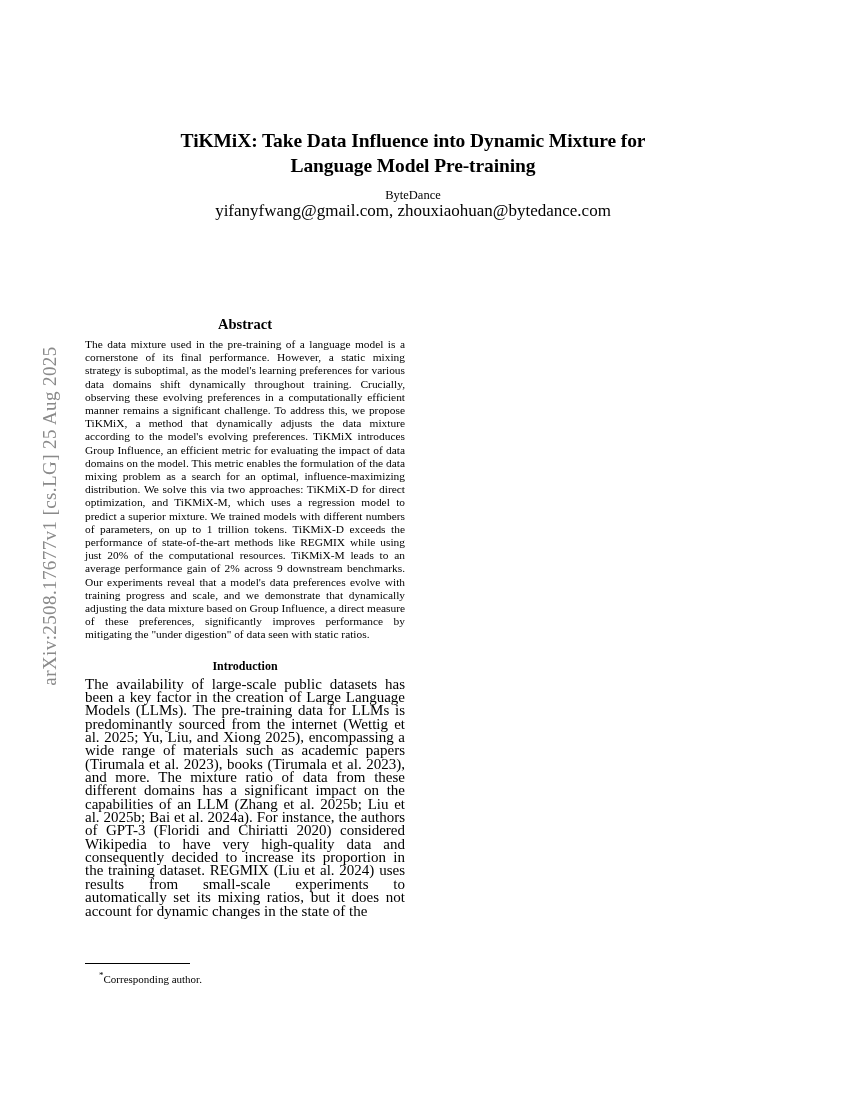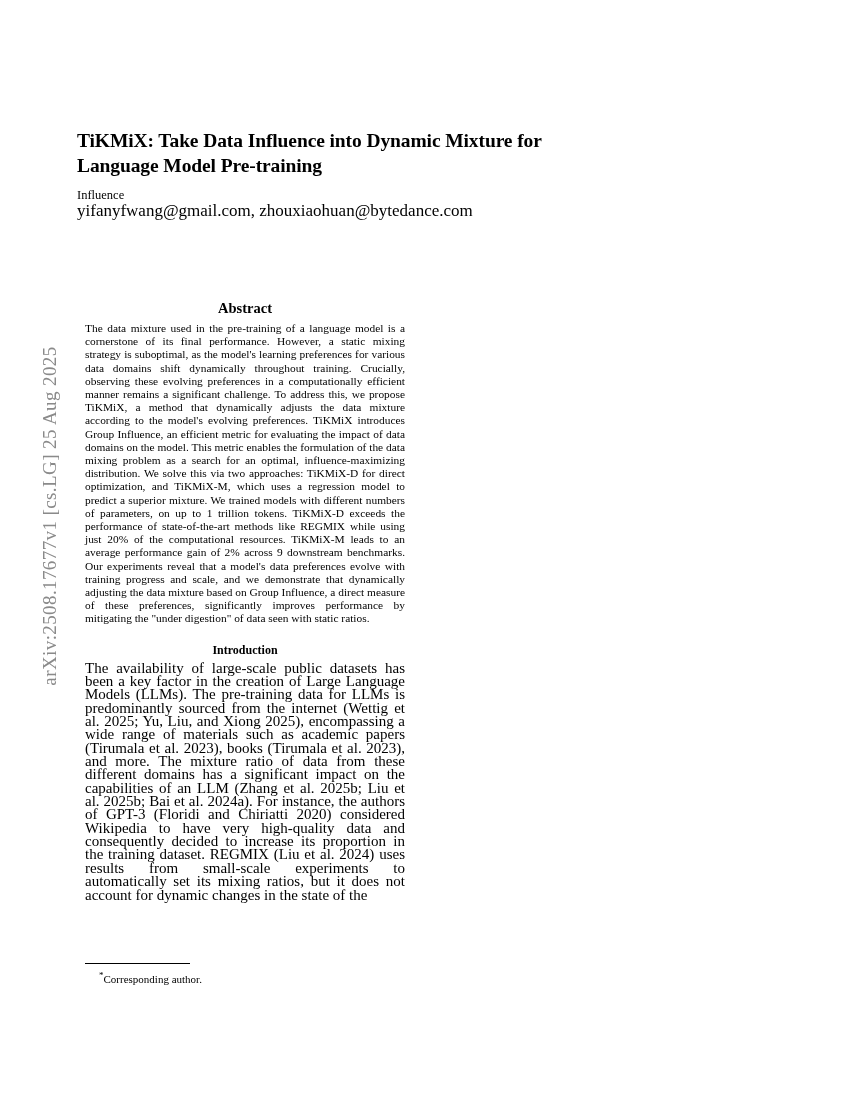--- a/index.html
+++ b/index.html
@@ -29,21 +29,22 @@
 
   
   #page{
     position:absolute;
     left:0; top:0;
     width:850px; height:1100px;
   }
 
   #header{
     position:absolute;
-    left:77px; top:128px; width:690px;
+    left:68px; top:128px; width:690px;
+    text-align:center;
   }
   #title{
     font-size:19.5px;
     font-weight:bold;
     line-height:25px;
     letter-spacing:-0.1px;
   }
   #authors{
     margin-top:20px;
     font-size:15.5px;
@@ -56,21 +57,21 @@
     line-height:16px;
   }
   #emails{
     font-size:17px;
     line-height:16px;
   }
 
   
   .col{
     position:absolute;
-    top:300px;
+    top:316px;
     width:320px;
   }
   #col-left{ left:85px; }
   #col-right{ left:435px; width:345px; }
 
   h2.sec{
     font-size:14.5px;
     font-weight:bold;
     text-align:center;
     margin:0 0 5px 0;
@@ -109,21 +110,21 @@
 
 <div id="arxiv-stamp">arXiv:2508.17677v1  [cs.LG]  25 Aug 2025</div>
 
 <div id="page">
 
   <div id="header">
     <div id="title">
       <span>TiKMiX: Take Data Influence into Dynamic Mixture for</span><br>
       <span>Language Model Pre-training</span>
     </div>
-    <div id="affiliation">Influence</div>
+    <div id="affiliation">ByteDance</div>
     <div id="emails">yifanyfwang@gmail.com, zhouxiaohuan@bytedance.com</div>
   </div>
 
   <div class="col" id="col-left">
     <div class="abstract-block">
       <h2 class="sec">Abstract</h2>
       <p class="body">The data mixture used in the pre-training of a language model is a cornerstone of its final performance. However, a static mixing strategy is suboptimal, as the model's learning preferences for various data domains shift dynamically throughout training. Crucially, observing these evolving preferences in a computationally efficient manner remains a significant challenge. To address this, we propose TiKMiX, a method that dynamically adjusts the data mixture according to the model's evolving preferences. TiKMiX introduces Group Influence, an efficient metric for evaluating the impact of data domains on the model. This metric enables the formulation of the data mixing problem as a search for an optimal, influence-maximizing distribution. We solve this via two approaches: TiKMiX-D for direct optimization, and TiKMiX-M, which uses a regression model to predict a superior mixture. We trained models with different numbers of parameters, on up to 1 trillion tokens. TiKMiX-D exceeds the performance of state-of-the-art methods like REGMIX while using just 20% of the computational resources. TiKMiX-M leads to an average performance gain of 2% across 9 downstream benchmarks. Our experiments reveal that a model's data preferences evolve with training progress and scale, and we demonstrate that dynamically adjusting the data mixture based on Group Influence, a direct measure of these preferences, significantly improves performance by mitigating the "under digestion" of data seen with static ratios.</p>
     </div>
 
     <div>

